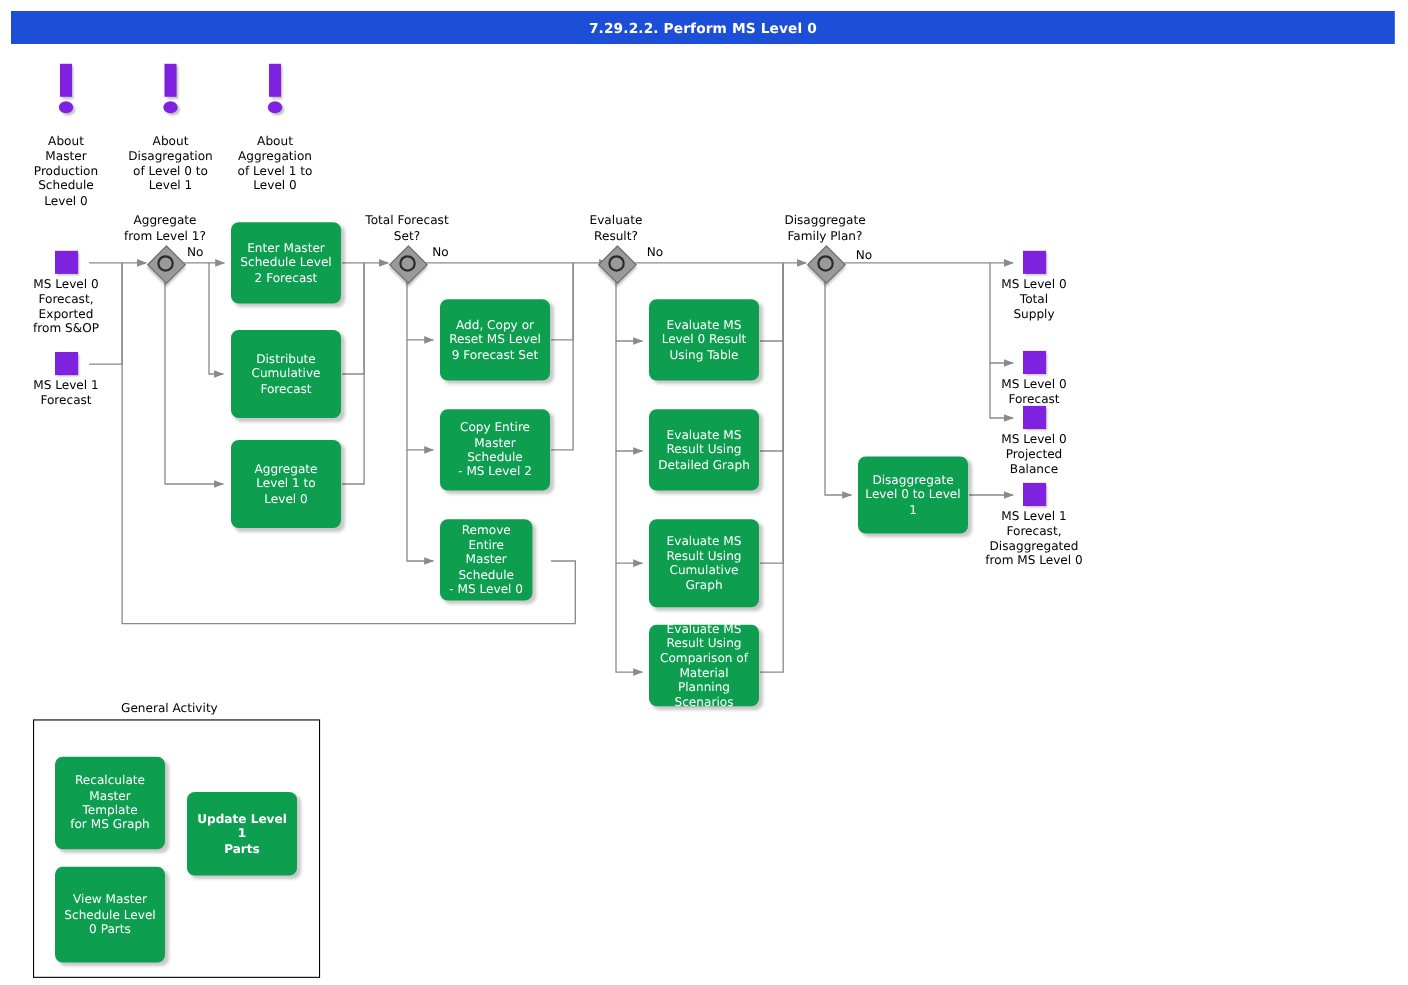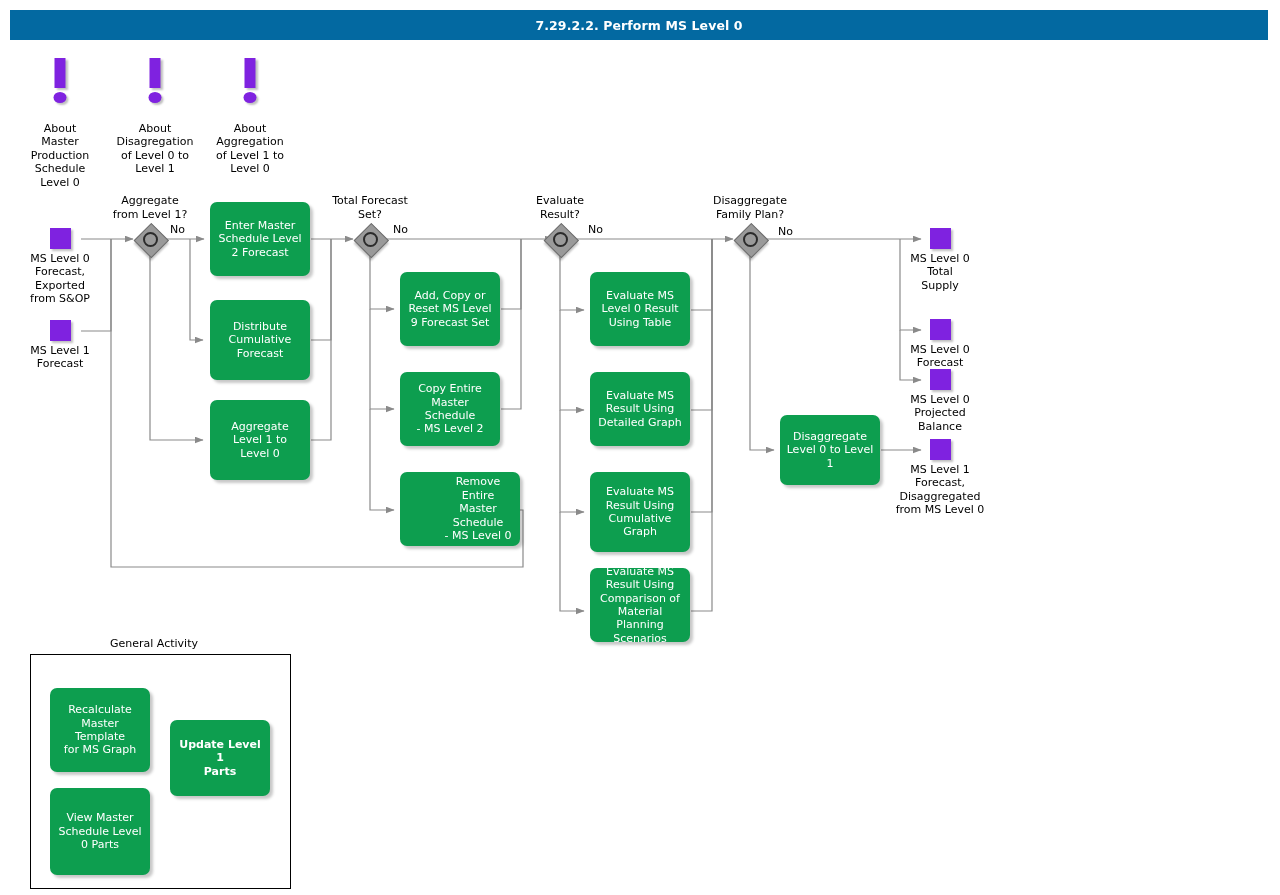--- a/index.html
+++ b/index.html
@@ -7,21 +7,21 @@
     width:1280px;height:895px;position:relative;overflow:hidden;
     font-family:"DejaVu Sans","Liberation Sans",sans-serif;
     color:#000000;
   }
   #canvas{position:absolute;left:0;top:0;width:1280px;height:895px;}
   svg.wires{position:absolute;left:0;top:0;width:1280px;height:895px;pointer-events:none;}
 
   
   .titlebar{
     position:absolute;left:10px;top:10px;width:1258px;height:30px;
-    background:#0369a1;
+    background:#1d4ed8;
     display:flex;align-items:center;justify-content:center;
   }
   .titlebar span{
     color:#ffffff;font-size:12.5px;font-weight:bold;letter-spacing:.1px;
     font-family:"DejaVu Sans","Liberation Sans",sans-serif;
   }
 
   
   .info{position:absolute;width:110px;text-align:center;}
   .info .bang{position:relative;height:48px;width:100%;}
@@ -242,21 +242,21 @@
   <div class="act" style="left:400px;top:272px;width:100px;height:74px;">
     <span style="white-space: pre-line;">Add, Copy or
 Reset MS Level
 9 Forecast Set</span>
   </div>
   <div class="act" style="left:400px;top:372px;width:100px;height:74px;">
     <span style="white-space: pre-line;">Copy Entire
 Master Schedule
 - MS Level 2</span>
   </div>
-  <div class="act" style="left:400px;top:472px;width:84px;height:74px;padding-left:36px;">
+  <div class="act" style="left:400px;top:472px;width:84px;height:74px;">
     <span style="white-space: pre-line;">Remove Entire
 Master Schedule
 - MS Level 0</span>
   </div>
 
   <div class="act" style="left:590px;top:272px;width:100px;height:74px;">
     <span style="white-space: pre-line;">Evaluate MS
 Level 0 Result
 Using Table</span>
   </div>

